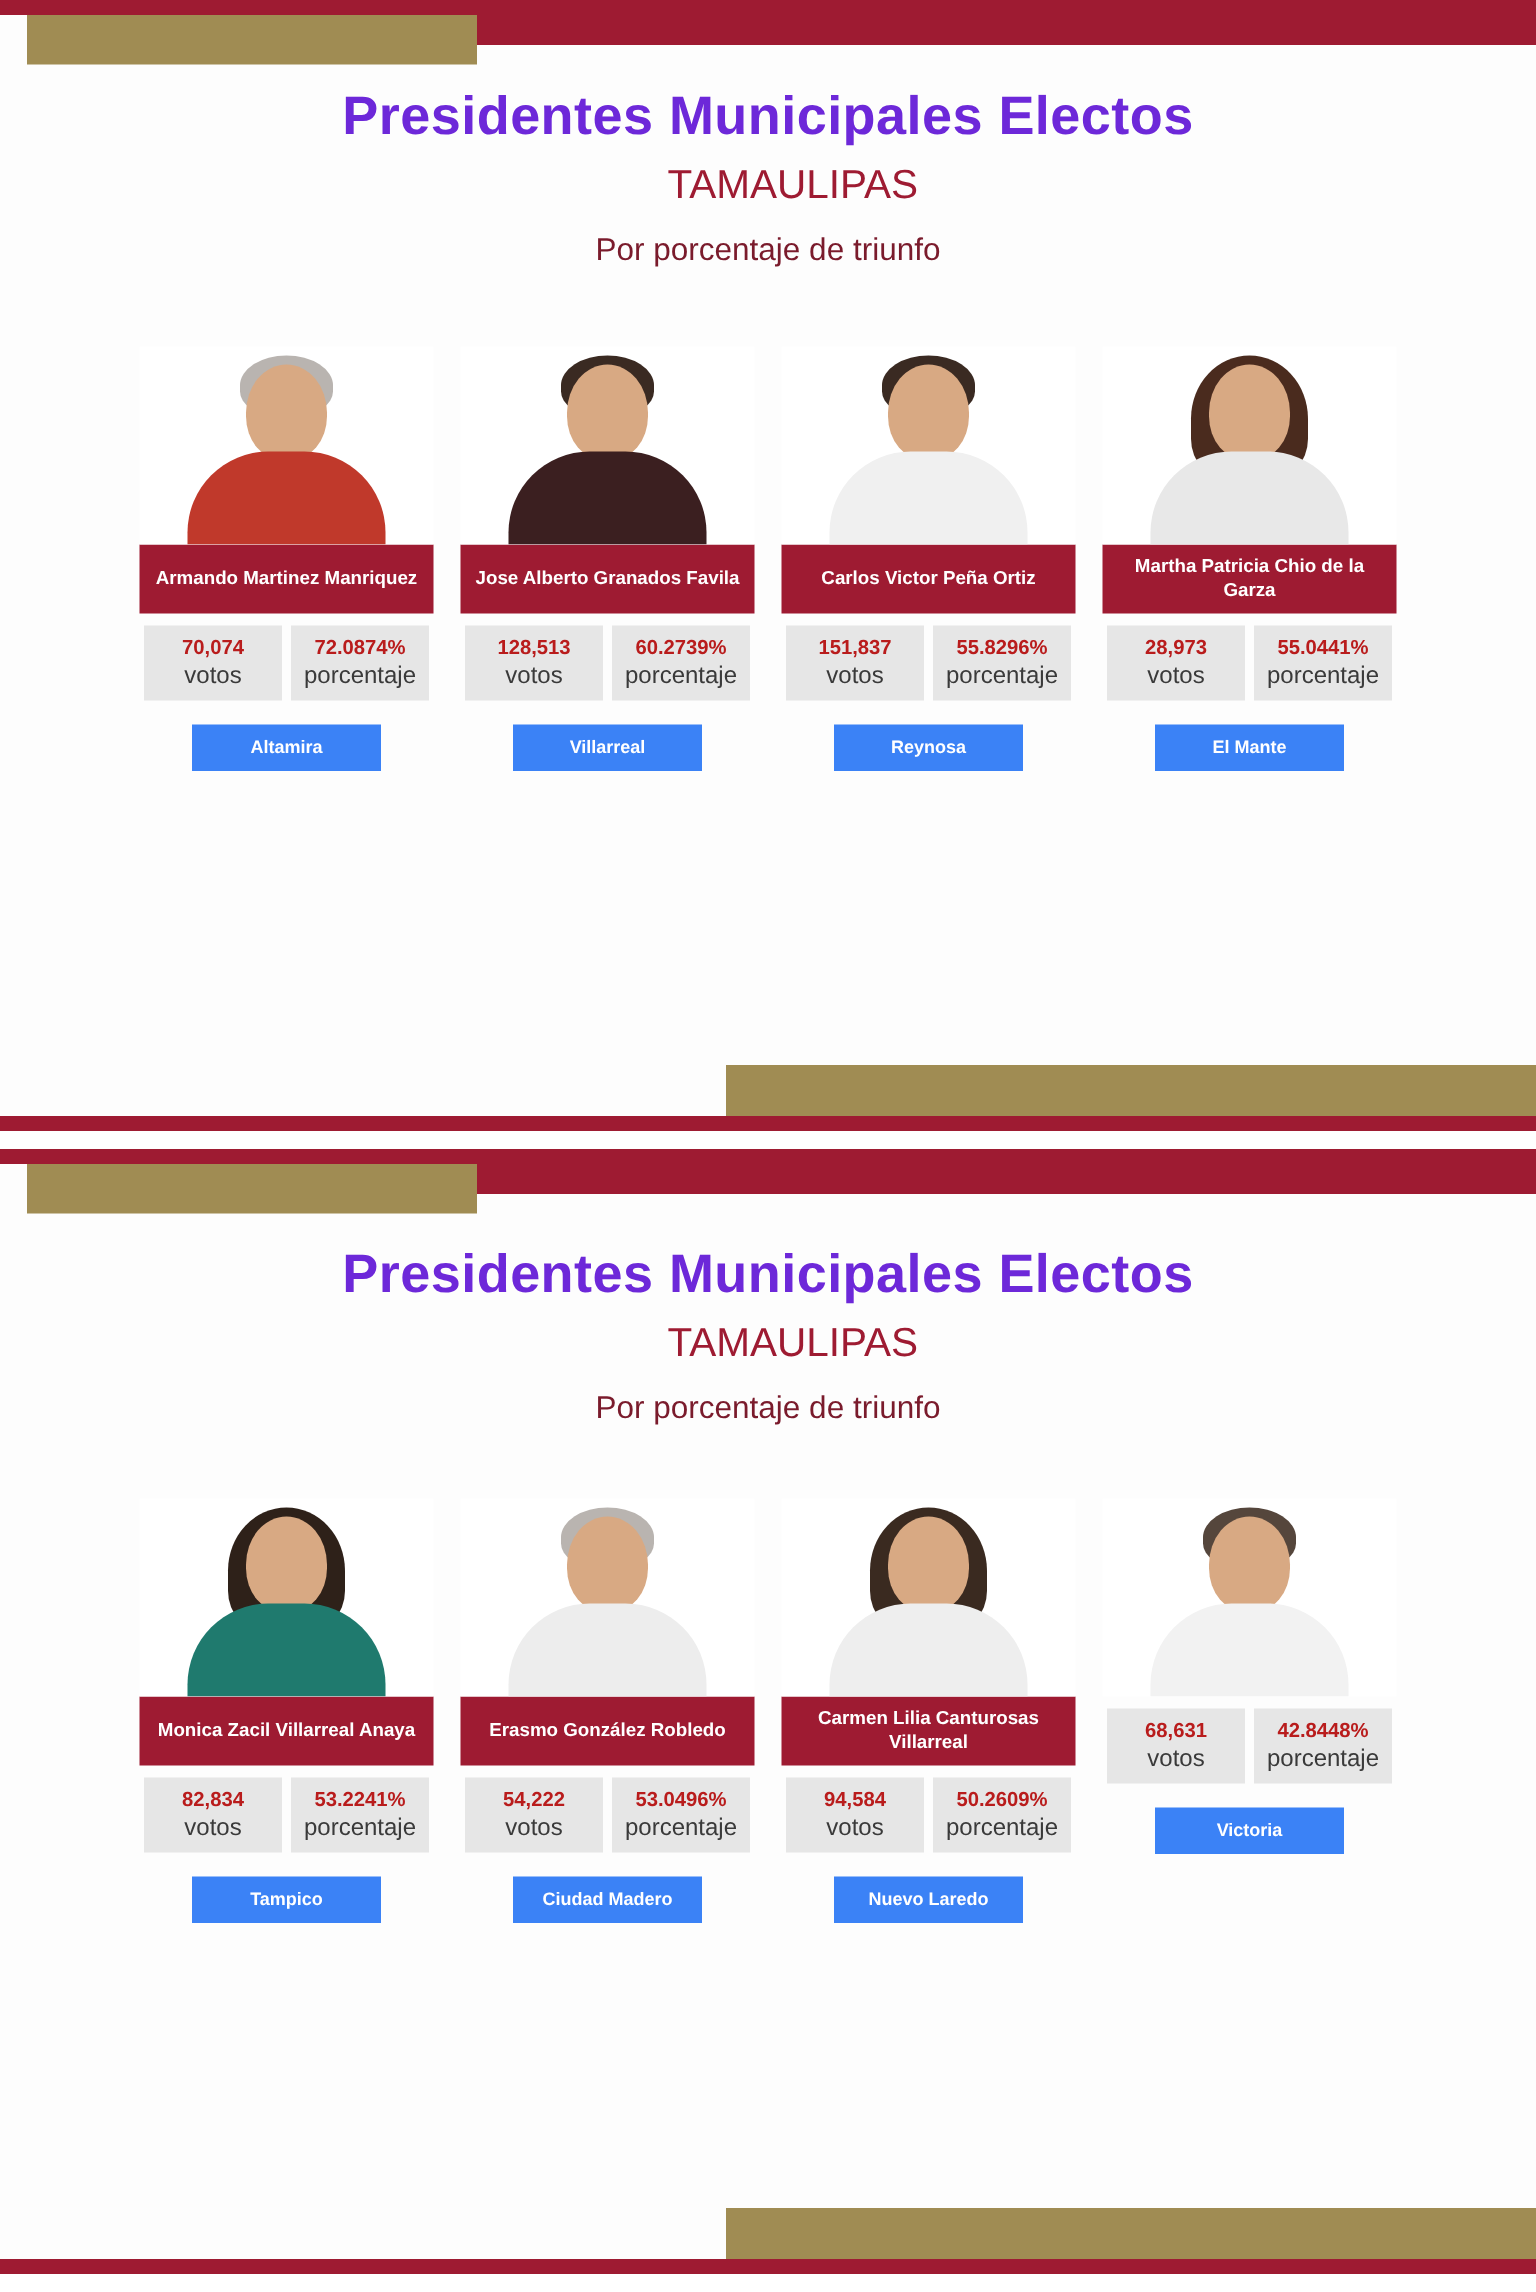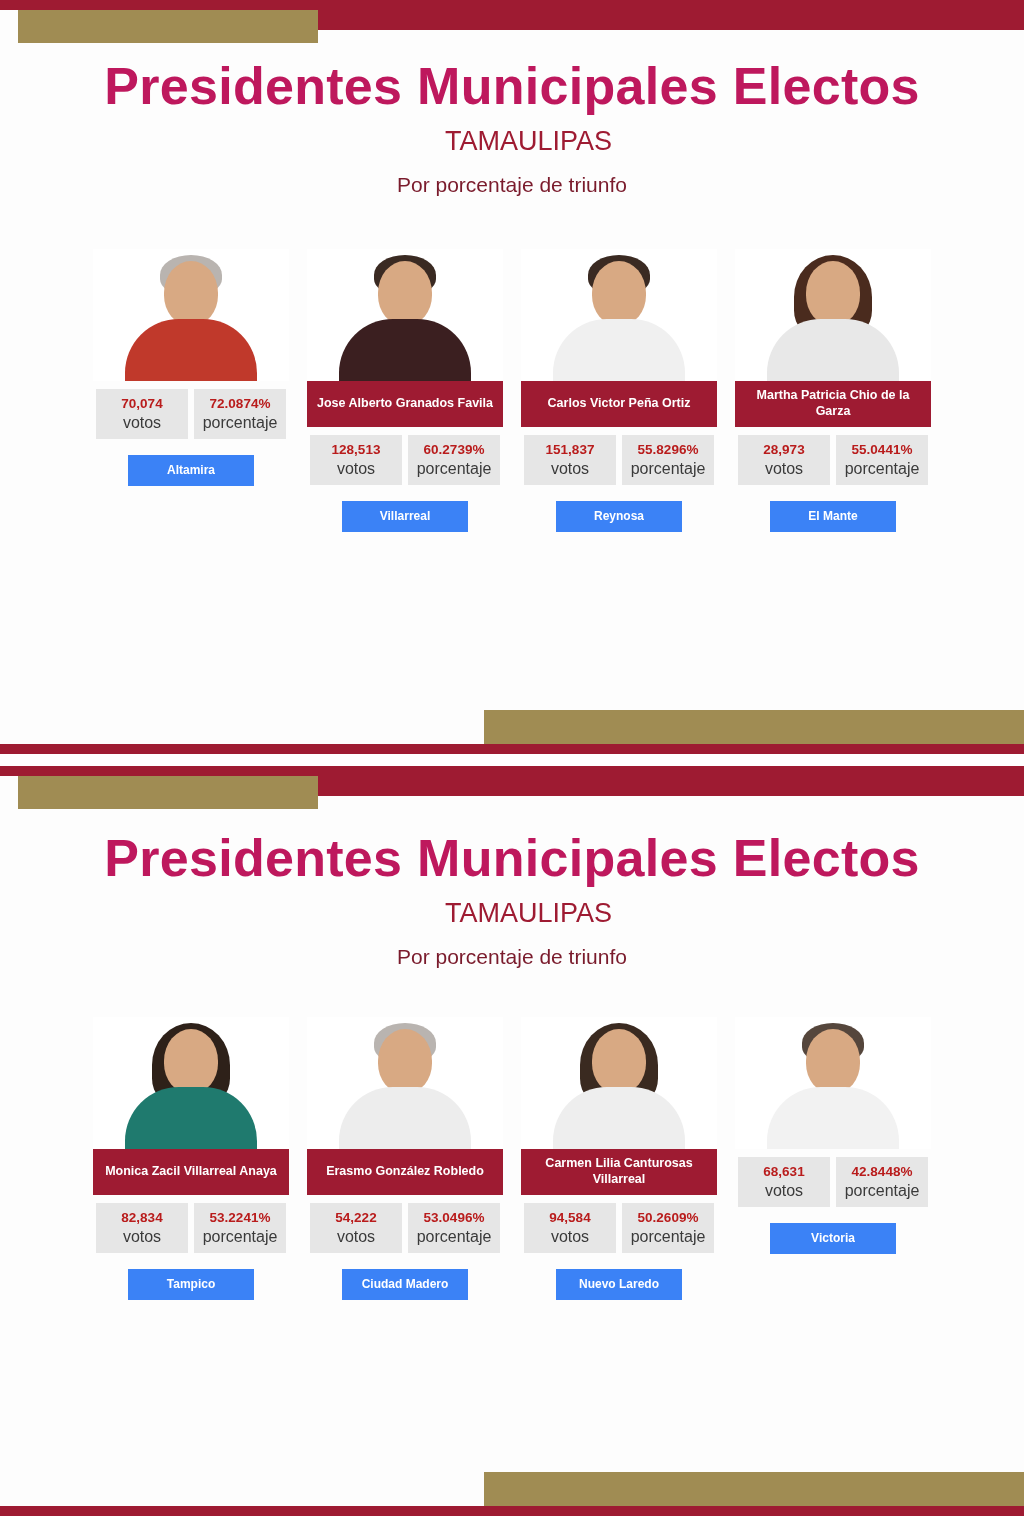--- a/index.html
+++ b/index.html
@@ -54,22 +54,22 @@
   }
 
   
   .titles {
     text-align: center;
     padding-top: 56px;
   }
   .page-two .titles { padding-top: 62px; }
 
   .main-title {
-    color: #be185d;
-    font-size: 52px;
+    color: #6d28d9;
+    font-size: 36px;
     font-weight: bold;
     letter-spacing: 0.3px;
     margin: 0 0 10px 0;
   }
   .state-title {
     color: #9e1b32;
     font-size: 27px;
     font-weight: normal;
     margin: 0 0 6px 0;
     padding-left: 33px;
@@ -211,20 +211,21 @@
   </div>
 
   <div class="cards">
 
     <div class="card">
       <div class="portrait">
         <div class="ph-hair grey"></div>
         <div class="ph-head"></div>
         <div class="ph-body" style="background:#c0392b;"></div>
       </div>
+      <div class="name-bar">Armando Martinez Manriquez</div>
       <div class="stats">
         <div class="stat">
           <span class="value">70,074</span>
           <span class="label">votos</span>
         </div>
         <div class="stat">
           <span class="value">72.0874%</span>
           <span class="label">porcentaje</span>
         </div>
       </div>

